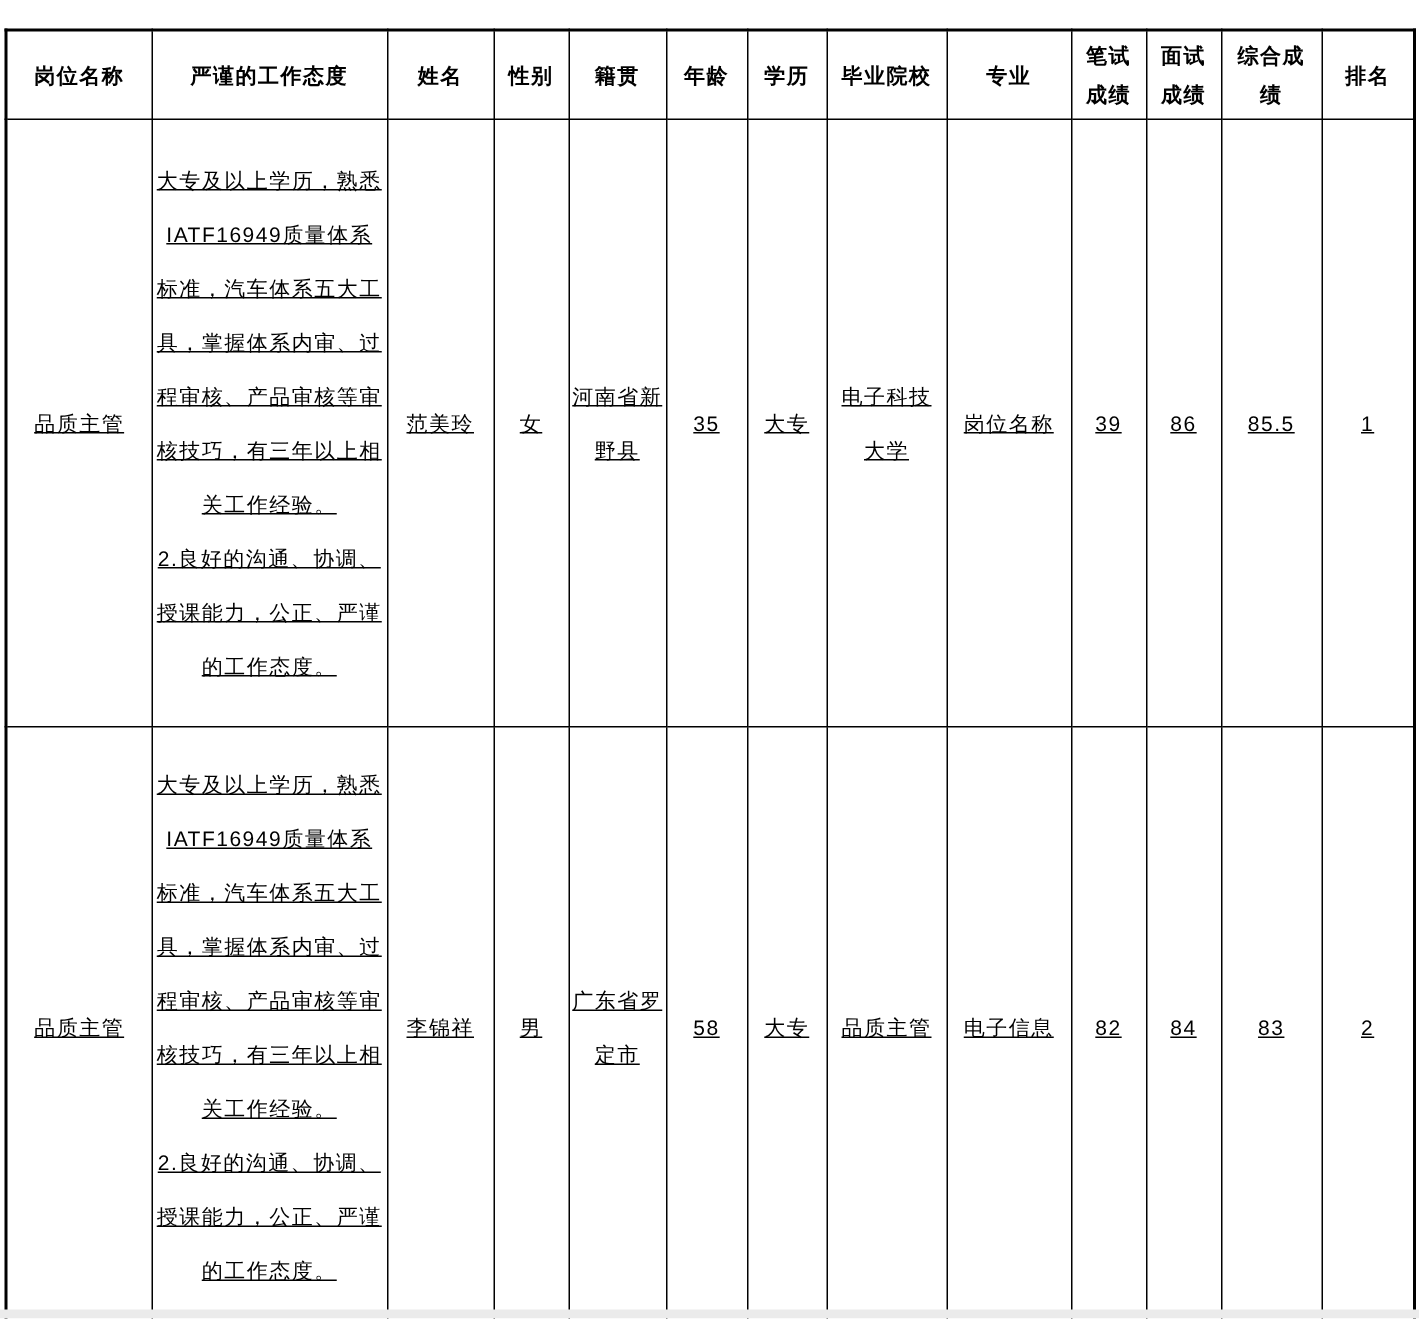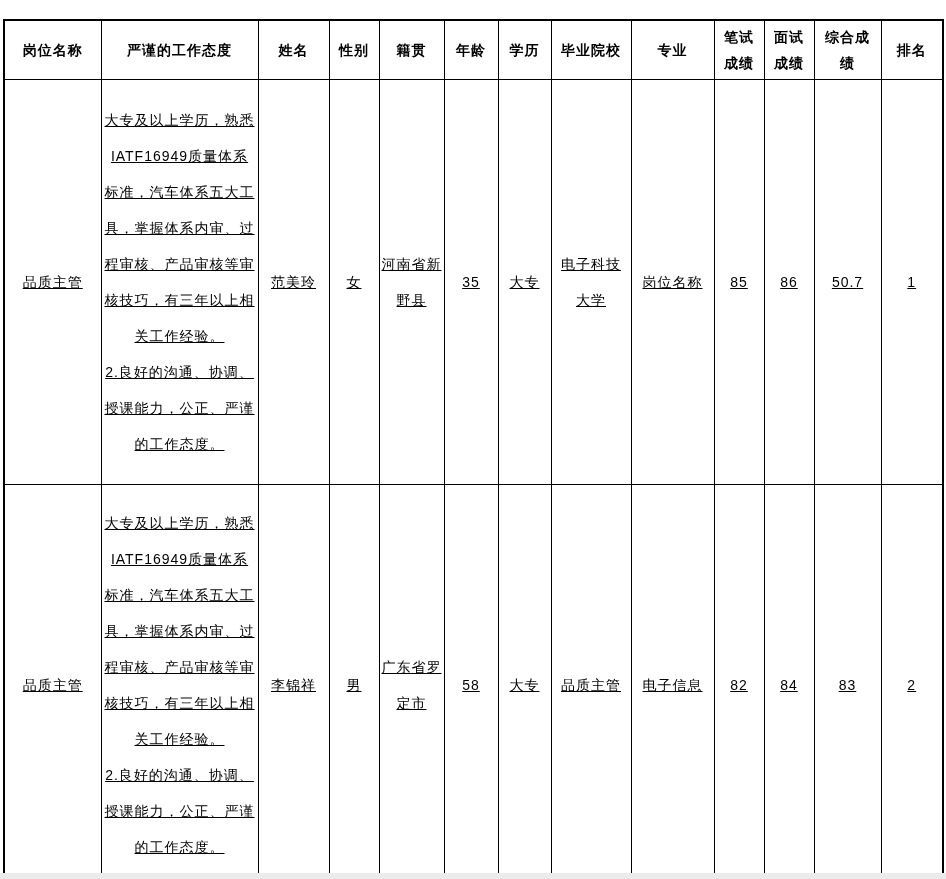--- a/index.html
+++ b/index.html
@@ -118,23 +118,23 @@
 2.良好的沟通、协调、授课能力，公正、严谨的工作态度。</td>
         <td class="c-nam">范美玲</td>
         <td class="c-gen">女</td>
         <td class="c-hom">河南省新
 野县</td>
         <td class="num">35</td>
         <td class="c-edu">大专</td>
         <td class="c-sch">电子科技
 大学</td>
         <td class="c-maj">岗位名称</td>
-        <td class="num">85</td>
+        <td class="num">39</td>
         <td class="num">86</td>
-        <td class="num">50.7</td>
+        <td class="num">85.5</td>
         <td class="num">1</td>
       </tr>
       <tr class="data-row-2">
         <td class="c-pos">品质主管</td>
         <td class="c-req">大专及以上学历，熟悉IATF16949质量体系标准，汽车体系五大工具，掌握体系内审、过程审核、产品审核等审核技巧，有三年以上相关工作经验。
 2.良好的沟通、协调、授课能力，公正、严谨的工作态度。</td>
         <td class="c-nam">李锦祥</td>
         <td class="c-gen">男</td>
         <td class="c-hom">广东省罗
 定市</td>

